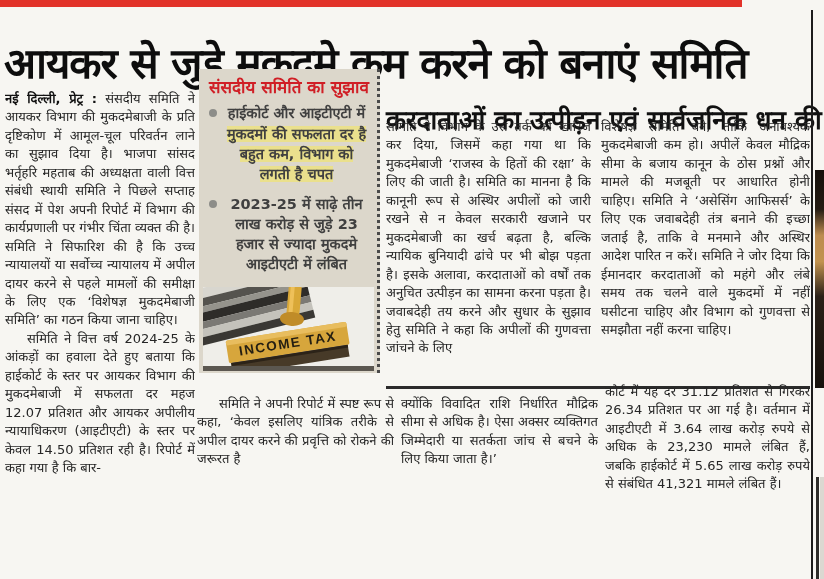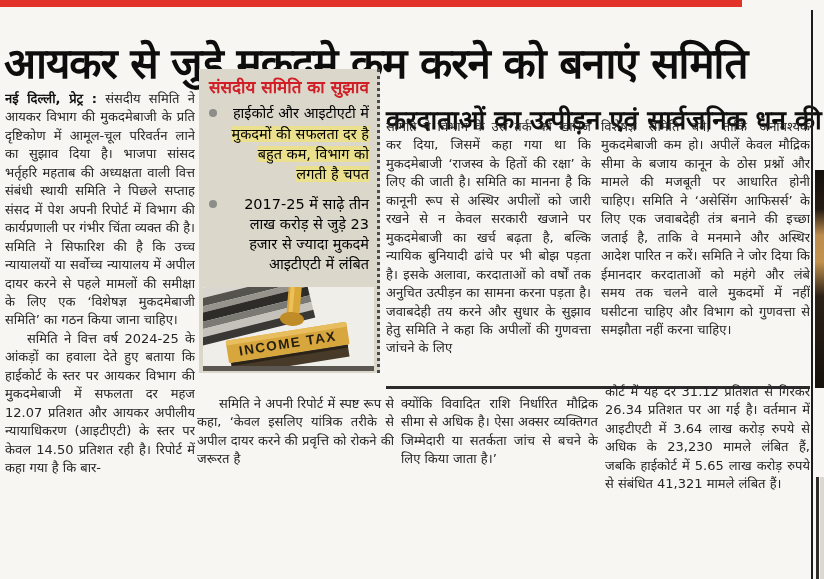--- a/index.html
+++ b/index.html
@@ -48,21 +48,21 @@
     position:absolute;left:199px;top:69px;width:181px;height:304px;
     background:#dcd7cb;border-right:3px dotted #4a4a4a;box-sizing:border-box;
   }
   .sbox-title{
     margin:8px 8px 6px 10px;
     font-size:17px;font-weight:700;color:#d01f26;line-height:1.2;
   }
   .sbox-bullets{list-style:none;margin:0;padding:0 8px 0 10px;}
   .sbox-bullets li{
     position:relative;padding-left:15px;margin-bottom:9px;
-    font-size:14.5px;font-weight:400;line-height:1.4;color:#000000;text-align:right;
+    font-size:14.5px;font-weight:700;line-height:1.4;color:#404040;text-align:center;
   }
   .sbox-bullets li::before{
     content:"";position:absolute;left:0;top:6px;width:8px;height:8px;border-radius:50%;
     background:#8d8d89;
   }
   .hl{background:#eae08d;}
 
   .stamp-photo{
     position:absolute;left:4px;bottom:2px;width:171px;height:84px;
     background:#efeee9;
@@ -89,21 +89,21 @@
 
   <div class="col1 bodytext">
     <p><span class="dateline">नई दिल्ली, प्रेट्र :</span> <span>संसदीय समिति ने आयकर विभाग की मुकदमेबाजी के प्रति दृष्टिकोण में आमूल-चूल परिवर्तन लाने का सुझाव दिया है। भाजपा सांसद भर्तृहरि महताब की अध्यक्षता वाली वित्त संबंधी स्थायी समिति ने पिछले सप्ताह संसद में पेश अपनी रिपोर्ट में विभाग की कार्यप्रणाली पर गंभीर चिंता व्यक्त की है। समिति ने सिफारिश की है कि उच्च न्यायालयों या सर्वोच्च न्यायालय में अपील दायर करने से पहले मामलों की समीक्षा के लिए एक ‘विशेषज्ञ मुकदमेबाजी समिति’ का गठन किया जाना चाहिए।</span></p>
     <p class="ind">समिति ने वित्त वर्ष 2024-25 के आंकड़ों का हवाला देते हुए बताया कि हाईकोर्ट के स्तर पर आयकर विभाग की मुकदमेबाजी में सफलता दर महज 12.07 प्रतिशत और आयकर अपीलीय न्यायाधिकरण (आइटीएटी) के स्तर पर केवल 14.50 प्रतिशत रही है। रिपोर्ट में कहा गया है कि बार-</p>
   </div>
 
   <div class="sbox">
     <div class="sbox-title">संसदीय समिति का सुझाव</div>
     <ul class="sbox-bullets">
       <li><span>हाईकोर्ट और आइटीएटी में </span><span class="hl">मुकदमों की सफलता दर है बहुत कम, विभाग को लगती है चपत</span></li>
-      <li>2017-25 में साढ़े तीन लाख करोड़ से जुड़े 23 हजार से ज्यादा मुकदमे आइटीएटी में लंबित</li>
+      <li>2023-25 में साढ़े तीन लाख करोड़ से जुड़े 23 हजार से ज्यादा मुकदमे आइटीएटी में लंबित</li>
     </ul>
     <div class="stamp-photo">
       <svg width="171" height="84" viewBox="0 0 171 84">
         <rect x="0" y="0" width="171" height="84" fill="#efeee9"></rect>
 
         <g transform="rotate(-14 40 30)">
           <rect x="-40" y="-8" width="150" height="10" fill="#d8d6cf"></rect>
           <rect x="-40" y="2" width="150" height="8" fill="#55534e"></rect>
           <rect x="-40" y="10" width="150" height="6" fill="#95938c"></rect>
           <rect x="-40" y="16" width="150" height="9" fill="#2e2c29"></rect>

